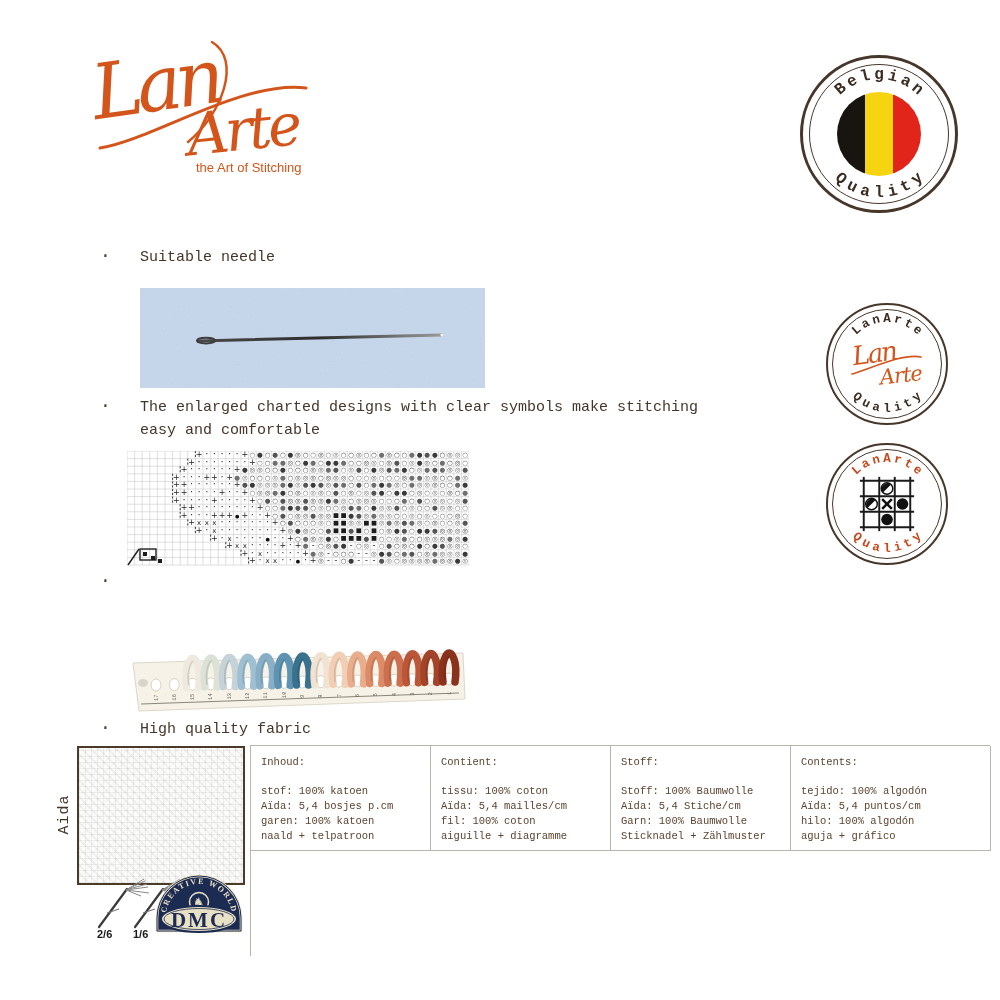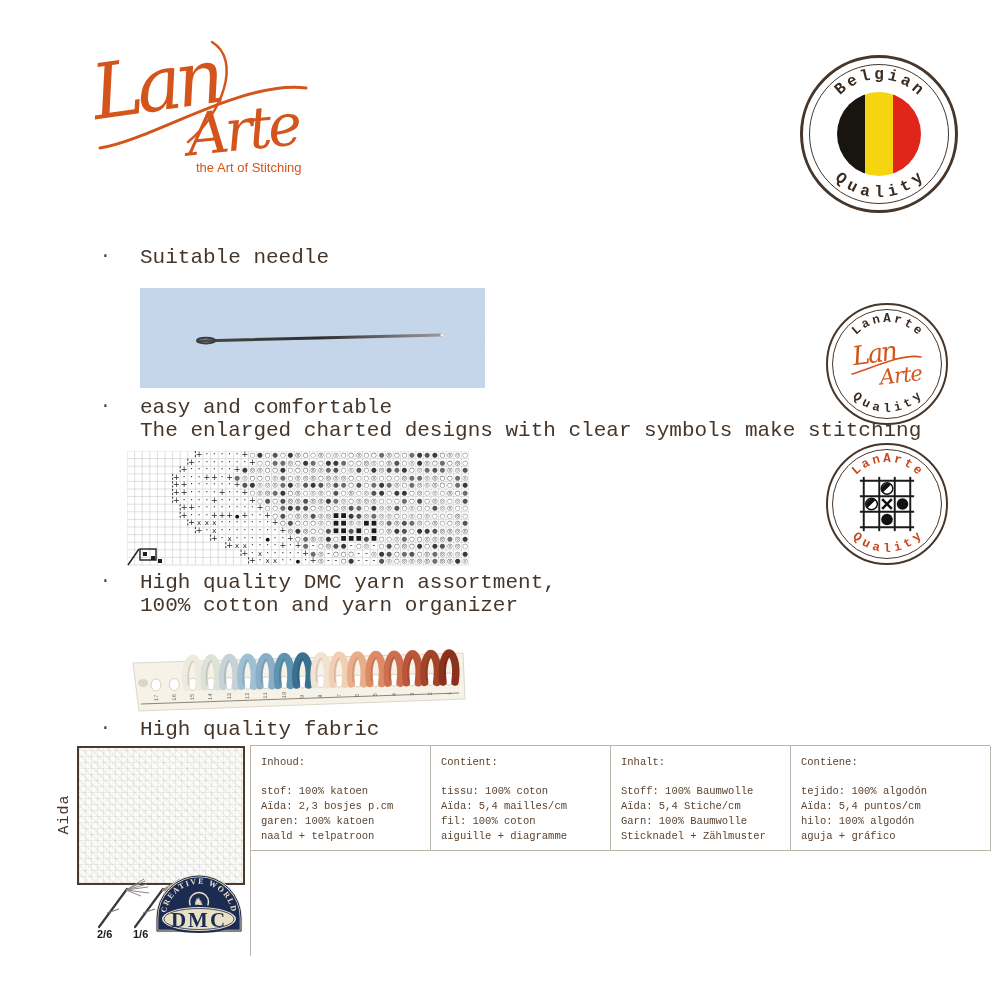--- a/index.html
+++ b/index.html
@@ -4,21 +4,21 @@
 <style>
   *{margin:0;padding:0;box-sizing:border-box}
   html,body{width:1000px;height:1000px;background:#fff}
   body{font-family:"Liberation Mono",monospace;position:relative;overflow:hidden}
   .abs{position:absolute}
   #page{position:absolute;inset:0;background:#fff}
   .type{color:#46362a}
   .headline{left:100px;top:196px;font-size:17px;letter-spacing:.2px;white-space:pre}
   .bullet{position:absolute;left:100px;display:flex;align-items:flex-start}
   .bullet .dot{width:40px;font-size:18px;color:#46362a}
-  .bullet .blines{font-size:21px;line-height:23px;color:#46362a;white-space:pre}
+  .bullet .blines{font-size:15px;line-height:23px;color:#46362a;white-space:pre}
   .fig{position:absolute}
   .badge{position:absolute;background:#fff;border:3px solid #47362a;border-radius:50%}
   .badge .ring{position:absolute;border:1.5px solid #47362a;border-radius:50%}
   .arc-ch{position:absolute;left:50%;top:50%;font-weight:bold;line-height:1;
           font-family:"Liberation Mono",monospace}
   .flag{position:absolute;left:50%;top:50%;transform:translate(-50%,-50%);
         width:84px;height:84px;border-radius:50%;overflow:hidden;display:flex}
   .flag div{flex:1}
   #swatch{left:77px;top:746px;width:168px;height:139px;border:2px solid #4c3a28;
     background-color:#fcfcfb;
@@ -75,25 +75,24 @@
     </div>
 
 
   <div id="bullets">
       <div class="bullet" style="top: 246px;">
         <span class="dot">·</span>
         <div class="blines"><div>Suitable needle</div></div>
       </div>
       <div class="bullet" style="top: 396px;">
         <span class="dot">·</span>
-        <div class="blines"><div>easy and comfortable</div><div>The enlarged charted designs with clear symbols make stitching</div></div>
+        <div class="blines"><div>The enlarged charted designs with clear symbols make stitching</div><div>easy and comfortable</div></div>
       </div>
       <div class="bullet" style="top: 571px;">
         <span class="dot">·</span>
-        <div class="blines"><div>High quality DMC yarn assortment,</div><div>100% cotton and yarn organizer</div></div>
       </div>
       <div class="bullet" style="top: 718px;">
         <span class="dot">·</span>
         <div class="blines"><div>High quality fabric</div></div>
       </div>
     </div>
 
   <div class="abs fig" id="fig-needle" style="left:140px;top:288px"><svg width="345" height="100" viewBox="0 0 345 100">
         <defs>
           <filter id="mottle" x="0" y="0" width="100%" height="100%">
@@ -901,39 +900,39 @@
         <text x="47" y="36.5" font-size="14" text-anchor="middle" fill="#e9e1c6" font-family="&quot;DejaVu Sans&quot;,sans-serif">♞</text>
         <ellipse cx="47" cy="48" rx="38" ry="13" fill="#e9e1c6" stroke="#1c2b52" stroke-width="2"></ellipse>
         <ellipse cx="47" cy="48" rx="35" ry="10.5" fill="none" stroke="#1c2b52" stroke-width="0.8"></ellipse>
         <text x="47" y="55.5" font-size="21" font-weight="bold" text-anchor="middle" fill="#1c2b52" letter-spacing="2" font-family="&quot;Liberation Serif&quot;,serif">DMC</text>
       </svg></div>
 
   <div class="abs" id="info-table">
       <div class="cell">
         <div class="cell-title">Inhoud:</div>
         <div>stof: 100% katoen</div>
-        <div>Aïda: 2,3 bosjes p.cm</div>
+        <div>Aïda: 5,4 bosjes p.cm</div>
         <div>garen: 100% katoen</div>
         <div>naald + telpatroon</div>
       </div>
       <div class="cell">
         <div class="cell-title">Contient:</div>
         <div>tissu: 100% coton</div>
         <div>Aïda: 5,4 mailles/cm</div>
         <div>fil: 100% coton</div>
         <div>aiguille + diagramme</div>
       </div>
       <div class="cell">
-        <div class="cell-title">Inhalt:</div>
+        <div class="cell-title">Stoff:</div>
         <div>Stoff: 100% Baumwolle</div>
         <div>Aïda: 5,4 Stiche/cm</div>
         <div>Garn: 100% Baumwolle</div>
         <div>Sticknadel + Zählmuster</div>
       </div>
       <div class="cell">
-        <div class="cell-title">Contiene:</div>
+        <div class="cell-title">Contents:</div>
         <div>tejido: 100% algodón</div>
         <div>Aïda: 5,4 puntos/cm</div>
         <div>hilo: 100% algodón</div>
         <div>aguja + gráfico</div>
       </div>
     </div>
 </div>
 
 </body></html>

